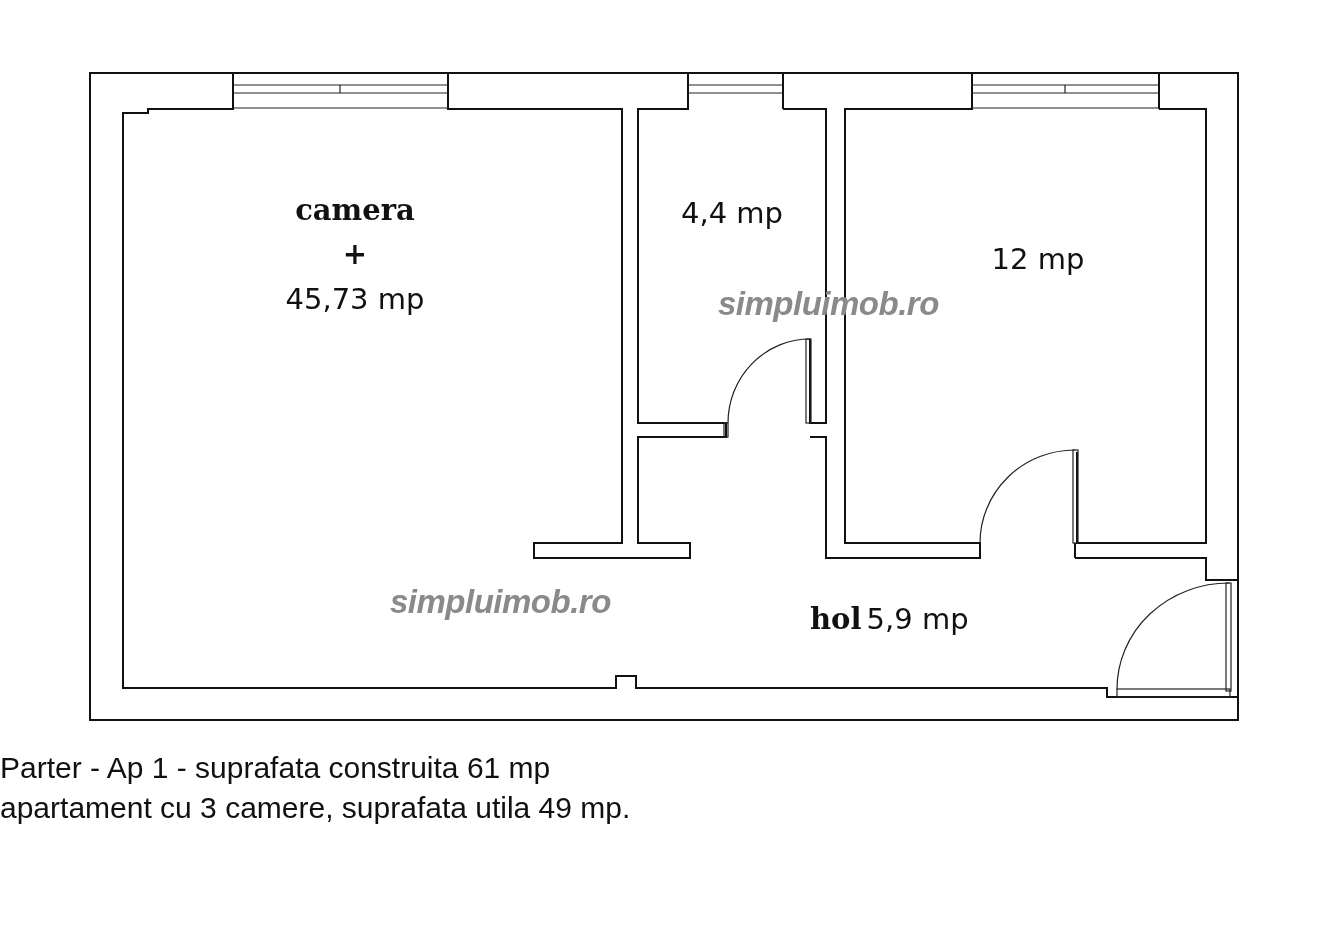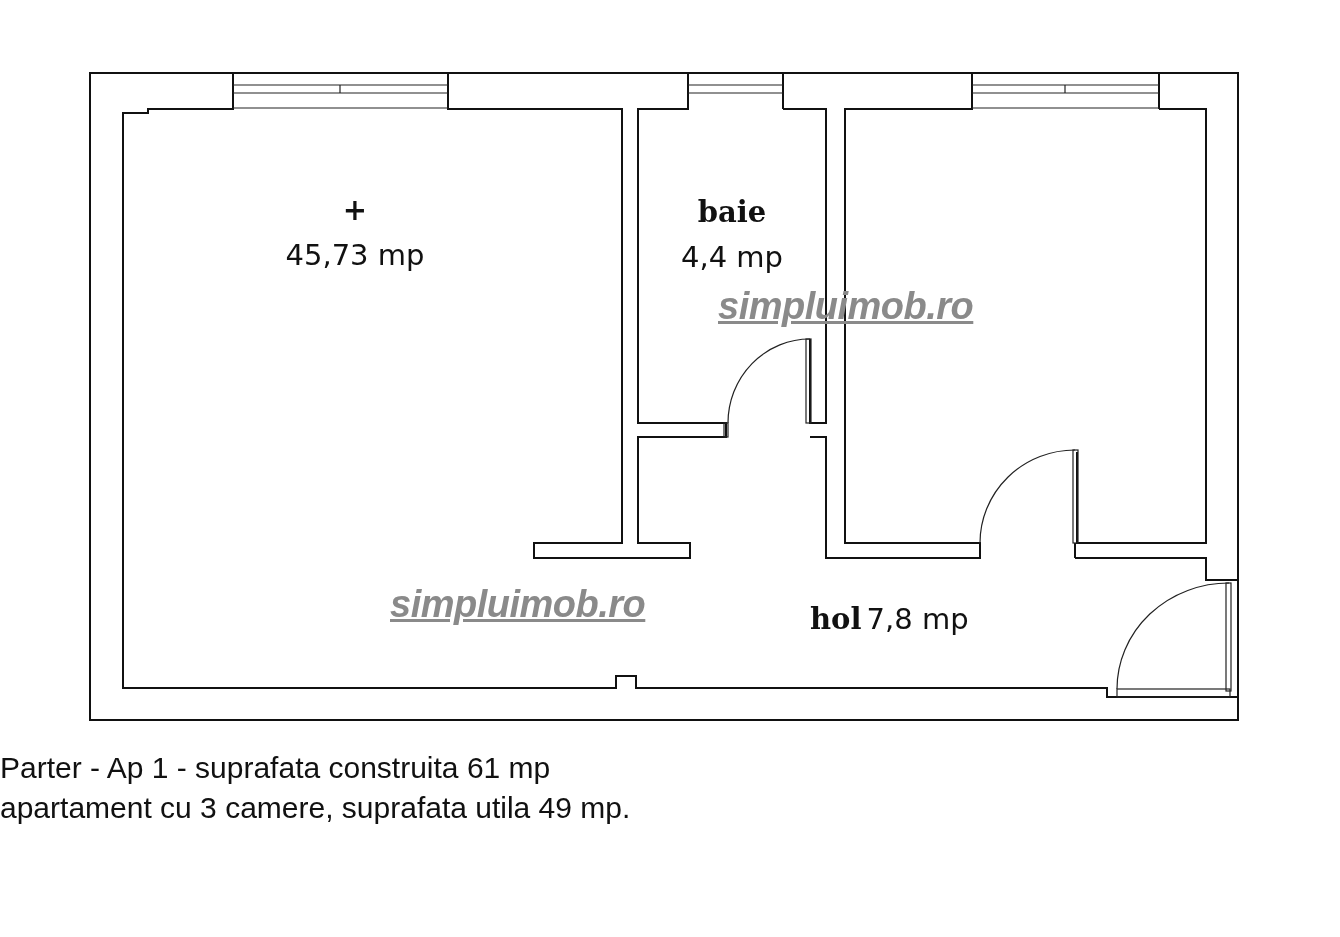--- a/index.html
+++ b/index.html
@@ -6,21 +6,21 @@
   body { width: 1340px; height: 937px; position: relative; overflow: hidden; font-family: "DejaVu Sans", sans-serif; }
   #plan { position: absolute; left: 0; top: 0; width: 1340px; height: 937px; }
   .wall { fill: none; stroke: #111; stroke-width: 2; }
   .thin { fill: none; stroke: #222; stroke-width: 1.2; }
   .arc { fill: none; stroke: #222; stroke-width: 1.2; }
   .label { position: absolute; text-align: center; color: #111; font-family: "DejaVu Sans", sans-serif; white-space: nowrap; }
   .bold { font-weight: bold; font-family: "DejaVu Serif", serif; }
   .reg { font-family: "DejaVu Sans", sans-serif; }
   .room-name { font-size: 29px; line-height: 44px; }
   .room-area { font-size: 29px; line-height: 46px; }
-  .wm { position: absolute; color: #8a8a8a; font-family: "Liberation Sans", sans-serif; font-weight: bold; font-style: italic; font-size: 38px; letter-spacing: -0.5px; text-decoration: underline; }
+  .wm { position: absolute; color: #8a8a8a; font-family: "Liberation Sans", sans-serif; font-weight: bold; font-style: italic; font-size: 33px; letter-spacing: -0.5px; }
   .caption { position: absolute; left: 0; width: 1340px; font-family: "Liberation Sans", sans-serif; font-size: 30px; color: #111; line-height: 40px; }
 </style>
 </head>
 <body>
 
 <svg id="plan" viewBox="0 0 1340 937" xmlns="http://www.w3.org/2000/svg">
 
   <rect class="wall" x="90" y="73" width="1148" height="647"></rect>
 
   <path class="wall" d="M 622 537 L 622 109 L 448 109 L 448 73 M 233 73 L 233 109 L 148 109 L 148 113 L 123 113 L 123 688 L 616 688 L 616 676 L 636 676 L 636 688 L 1107 688 L 1107 697 L 1117 697"></path>
@@ -67,34 +67,35 @@
 
   <g>
     <line class="wall" x1="1117" y1="697" x2="1238" y2="697"></line>
     <rect class="thin" x="1117" y="689" width="113" height="8"></rect>
     <rect class="thin" x="1226" y="583" width="5" height="108"></rect>
     <path class="arc" d="M 1117 689 A 112 106 0 0 1 1229 583"></path>
   </g>
 </svg>
 
 <div class="label" style="left:255px; top:188px; width:200px;">
+  <div class="room-name bold">camera</div>
   <div class="room-name bold">+</div>
   <div class="room-area reg">45,73 mp</div>
 </div>
 
 <div class="label" style="left:652px; top:190px; width:160px;">
-  <div class="room-name bold">baie</div>
   <div class="room-area reg">4,4 mp</div>
 </div>
 
 <div class="label" style="left:958px; top:236px; width:160px;">
+  <div class="room-area reg">12 mp</div>
 </div>
 
 <div class="label" style="left:810px; top:596px; text-align:left;">
   <span class="room-name bold">hol</span>
-  <span class="room-area reg">7,8 mp</span>
+  <span class="room-area reg">5,9 mp</span>
 </div>
 
 <div class="wm" style="left:718px; top:285px;">simpluimob.ro</div>
 <div class="wm" style="left:390px; top:583px;">simpluimob.ro</div>
 
 <div class="caption" style="top:748px;">Parter - Ap 1 - suprafata construita 61 mp</div>
 <div class="caption" style="top:788px;">apartament cu 3 camere, suprafata utila 49 mp.</div>
 
 </body></html>

